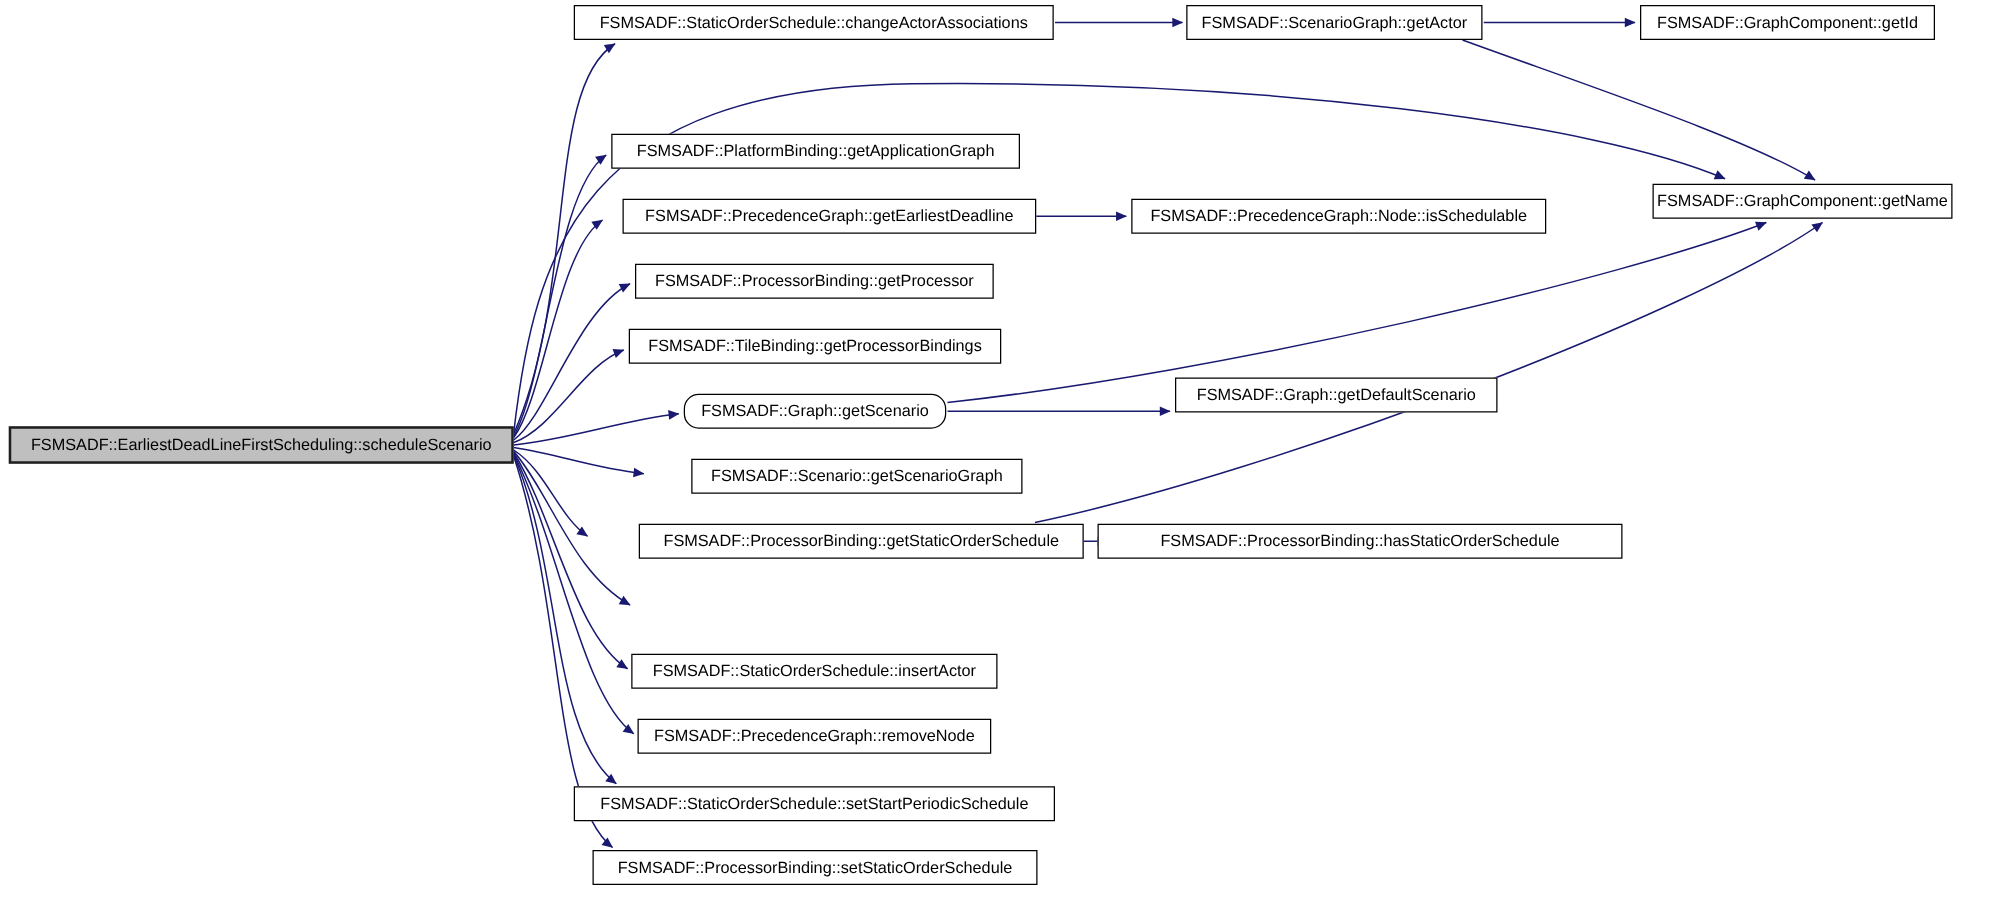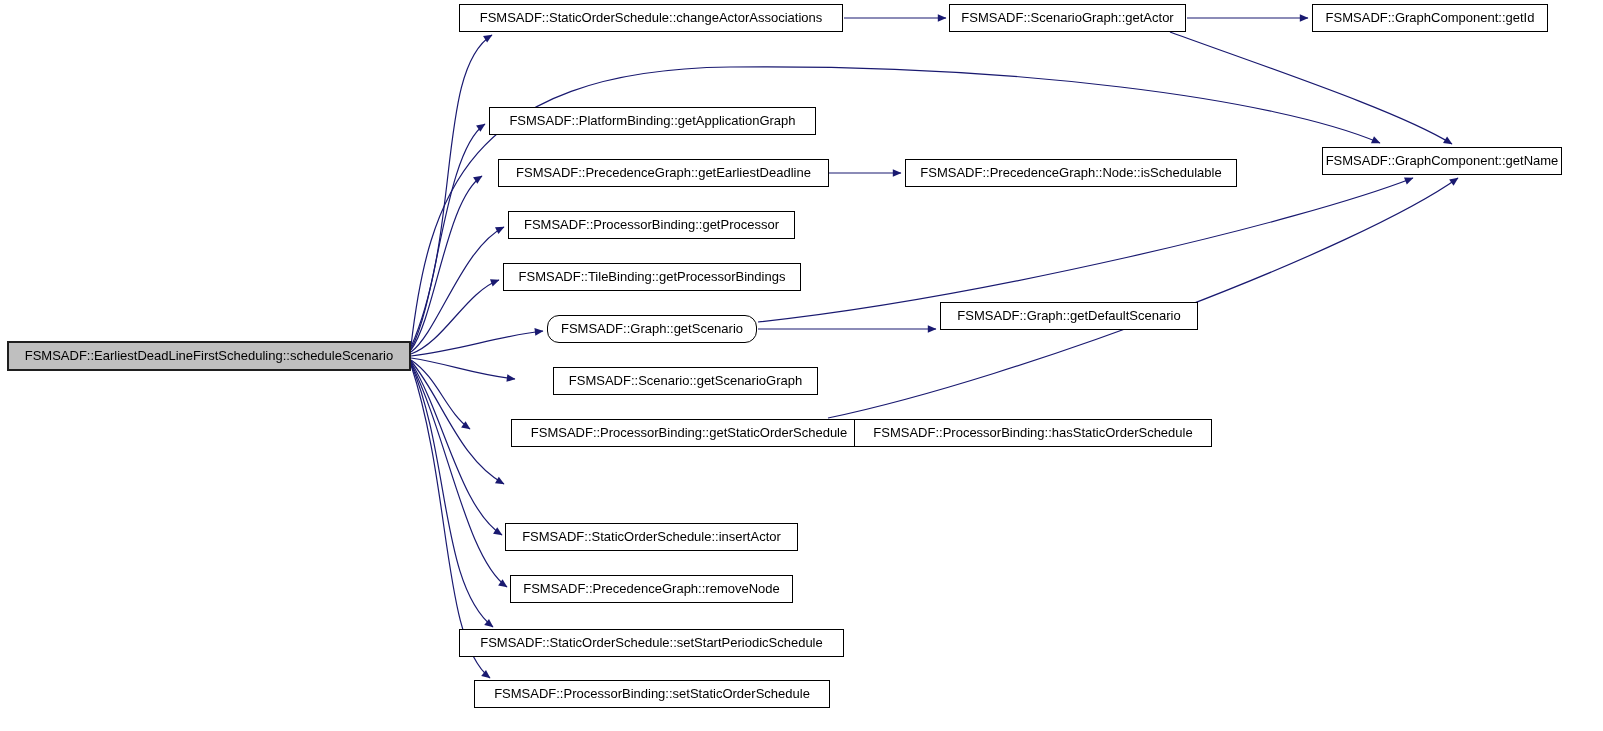--- a/index.html
+++ b/index.html
@@ -84,19 +84,19 @@
   <div class="gnode" style="left:1322px;top:147px;width:240px;">FSMSADF::GraphComponent::getName</div>
   <div class="gnode" style="left:489px;top:107px;width:327px;">FSMSADF::PlatformBinding::getApplicationGraph</div>
   <div class="gnode" style="left:486px;top:159px;width:331px;margin-left:12px;">FSMSADF::PrecedenceGraph::getEarliestDeadline</div>
   <div class="gnode" style="left:905px;top:159px;width:332px;">FSMSADF::PrecedenceGraph::Node::isSchedulable</div>
   <div class="gnode" style="left:508px;top:211px;width:287px;">FSMSADF::ProcessorBinding::getProcessor</div>
   <div class="gnode" style="left:503px;top:263px;width:298px;">FSMSADF::TileBinding::getProcessorBindings</div>
   <div class="gnode" style="left:547px;top:315px;width:210px;border-radius:12px;">FSMSADF::Graph::getScenario</div>
   <div class="gnode" style="left:940px;top:302px;width:258px;">FSMSADF::Graph::getDefaultScenario</div>
   <div class="gnode" style="left:519px;top:367px;width:265px;margin-left:34px;">FSMSADF::Scenario::getScenarioGraph</div>
   <div class="gnode" style="left:474px;top:419px;width:356px;margin-left:37px;">FSMSADF::ProcessorBinding::getStaticOrderSchedule</div>
-  <div class="gnode" style="left:854px;top:419px;width:358px;">FSMSADF::ProcessorBinding::hasStaticOrderSchedule</div>
+  <div class="gnode" style="left:878px;top:419px;width:420px;">FSMSADF::ProcessorBinding::hasStaticOrderSchedule</div>
   <div class="gnode" style="left:505px;top:523px;width:293px;">FSMSADF::StaticOrderSchedule::insertActor</div>
   <div class="gnode" style="left:510px;top:575px;width:283px;">FSMSADF::PrecedenceGraph::removeNode</div>
   <div class="gnode" style="left:459px;top:629px;width:385px;">FSMSADF::StaticOrderSchedule::setStartPeriodicSchedule</div>
   <div class="gnode" style="left:474px;top:680px;width:356px;">FSMSADF::ProcessorBinding::setStaticOrderSchedule</div>
 
 </div>
 
 </body></html>

